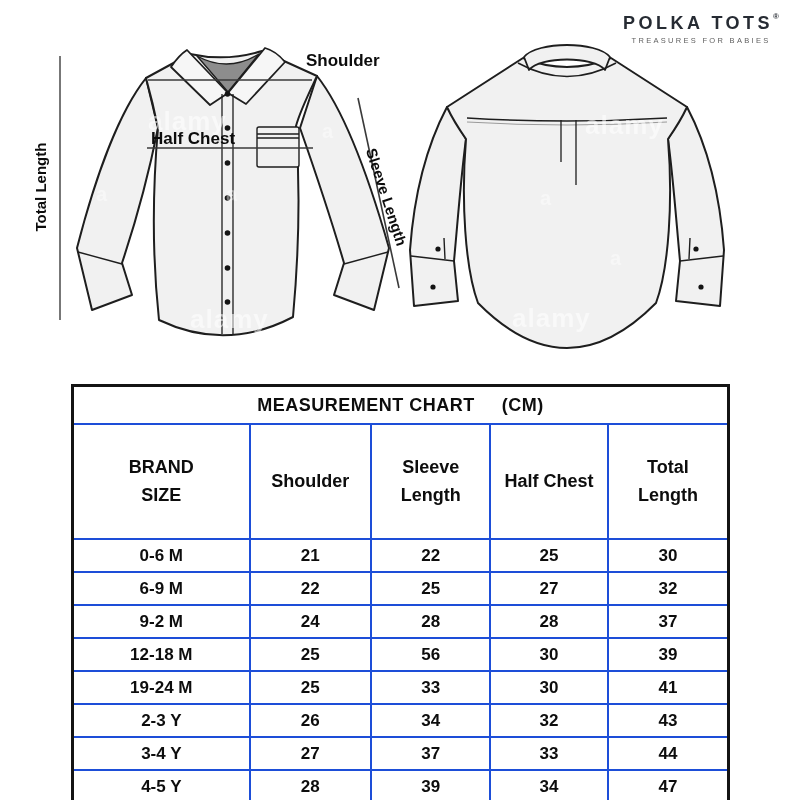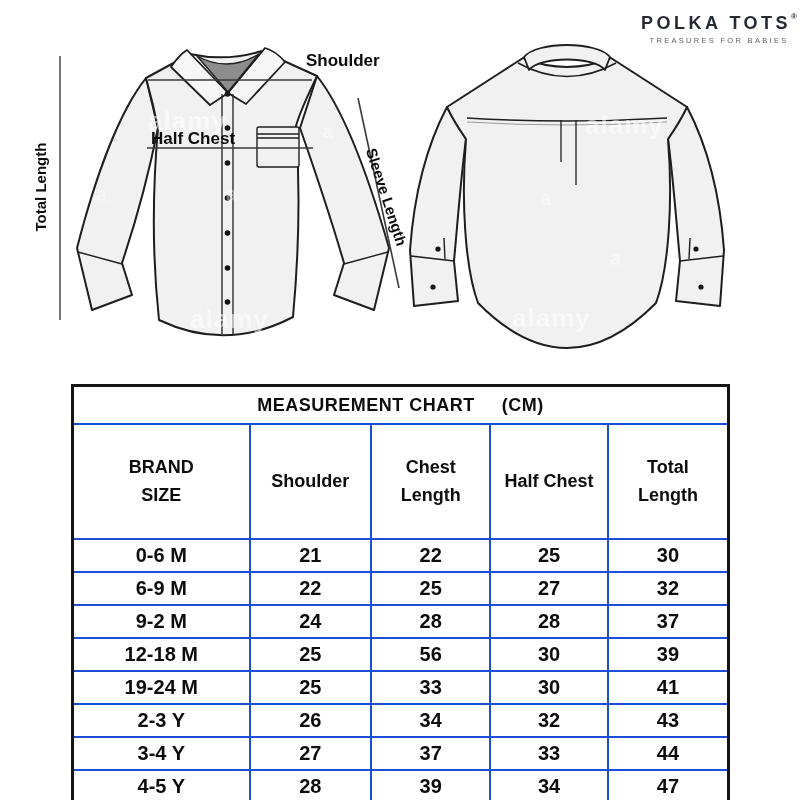--- a/index.html
+++ b/index.html
@@ -1,21 +1,21 @@
 <!DOCTYPE html>
 <html><head>
 <meta charset="utf-8">
 <style>
   html,body{margin:0;padding:0;background:#ffffff;}
   .page{
     position:relative;width:800px;height:800px;background:#ffffff;
     font-family:"Liberation Sans",sans-serif;overflow:hidden;color:#0d0d0d;
   }
   
-  .logo{position:absolute;top:12px;right:3px;text-align:center;}
+  .logo{position:absolute;top:12px;right:21px;text-align:center;}
   .logo .brand{font-size:18px;font-weight:600;letter-spacing:3.5px;color:#262b33;white-space:nowrap;}
   .logo .reg{font-size:8px;vertical-align:10px;letter-spacing:0;color:#262b33;}
   .logo .tagline{font-size:7.5px;letter-spacing:2.3px;color:#606060;margin-top:2px;white-space:nowrap;}
   
   .diagram-svg{position:absolute;left:0;top:0;}
   .measure-label{position:absolute;font-weight:bold;font-size:17px;color:#0c0c0c;white-space:nowrap;}
   .lbl-shoulder{left:306px;top:51px;}
   .lbl-halfchest{left:151px;top:129px;}
   .lbl-totallength{left:40px;top:187px;font-size:15px;transform:translate(-50%,-50%) rotate(-90deg);}
   .lbl-sleevelength{left:379px;top:146px;font-size:15px;transform:rotate(72deg);transform-origin:0 0;}
@@ -26,21 +26,21 @@
     position:absolute;left:71px;top:384px;width:659px;height:399px;
     border-collapse:collapse;table-layout:fixed;text-align:center;
     border:3px solid #141414;background:#fff;
   }
   table.chart th,table.chart td{
     border:2px solid #1d4ed8;font-weight:bold;color:#0d0d0d;padding:0;
   }
   tr.title-row th{height:36px;font-size:18px;letter-spacing:.5px;}
   tr.title-row .unit{margin-left:27px;}
   tr.header-row th{height:113px;font-size:18px;line-height:1.55;white-space:pre-line;}
-  tbody td{height:31px;font-size:20px;}
+  tbody td{height:31px;font-size:17px;}
 </style>
 </head>
 <body>
 
 <div class="page">
 
   <svg class="diagram-svg" width="800" height="375" viewBox="0 0 800 375">
 
     <g stroke="#1e1e1e" stroke-width="2" fill="#f1f1f1" stroke-linejoin="round">
 
@@ -138,21 +138,21 @@
         <col style="width:18.4%">
     </colgroup>
     <thead>
       <tr class="title-row">
         <th colspan="5"><span>MEASUREMENT CHART</span><span class="unit">(CM)</span></th>
       </tr>
       <tr class="header-row">
         <th>BRAND
 SIZE</th>
         <th>Shoulder</th>
-        <th>Chest
+        <th>Sleeve
 Length</th>
         <th>Half Chest</th>
         <th>Total
 Length</th>
       </tr>
     </thead>
     <tbody>
       <tr>
         <td>0-6 M</td>
         <td>21</td>

